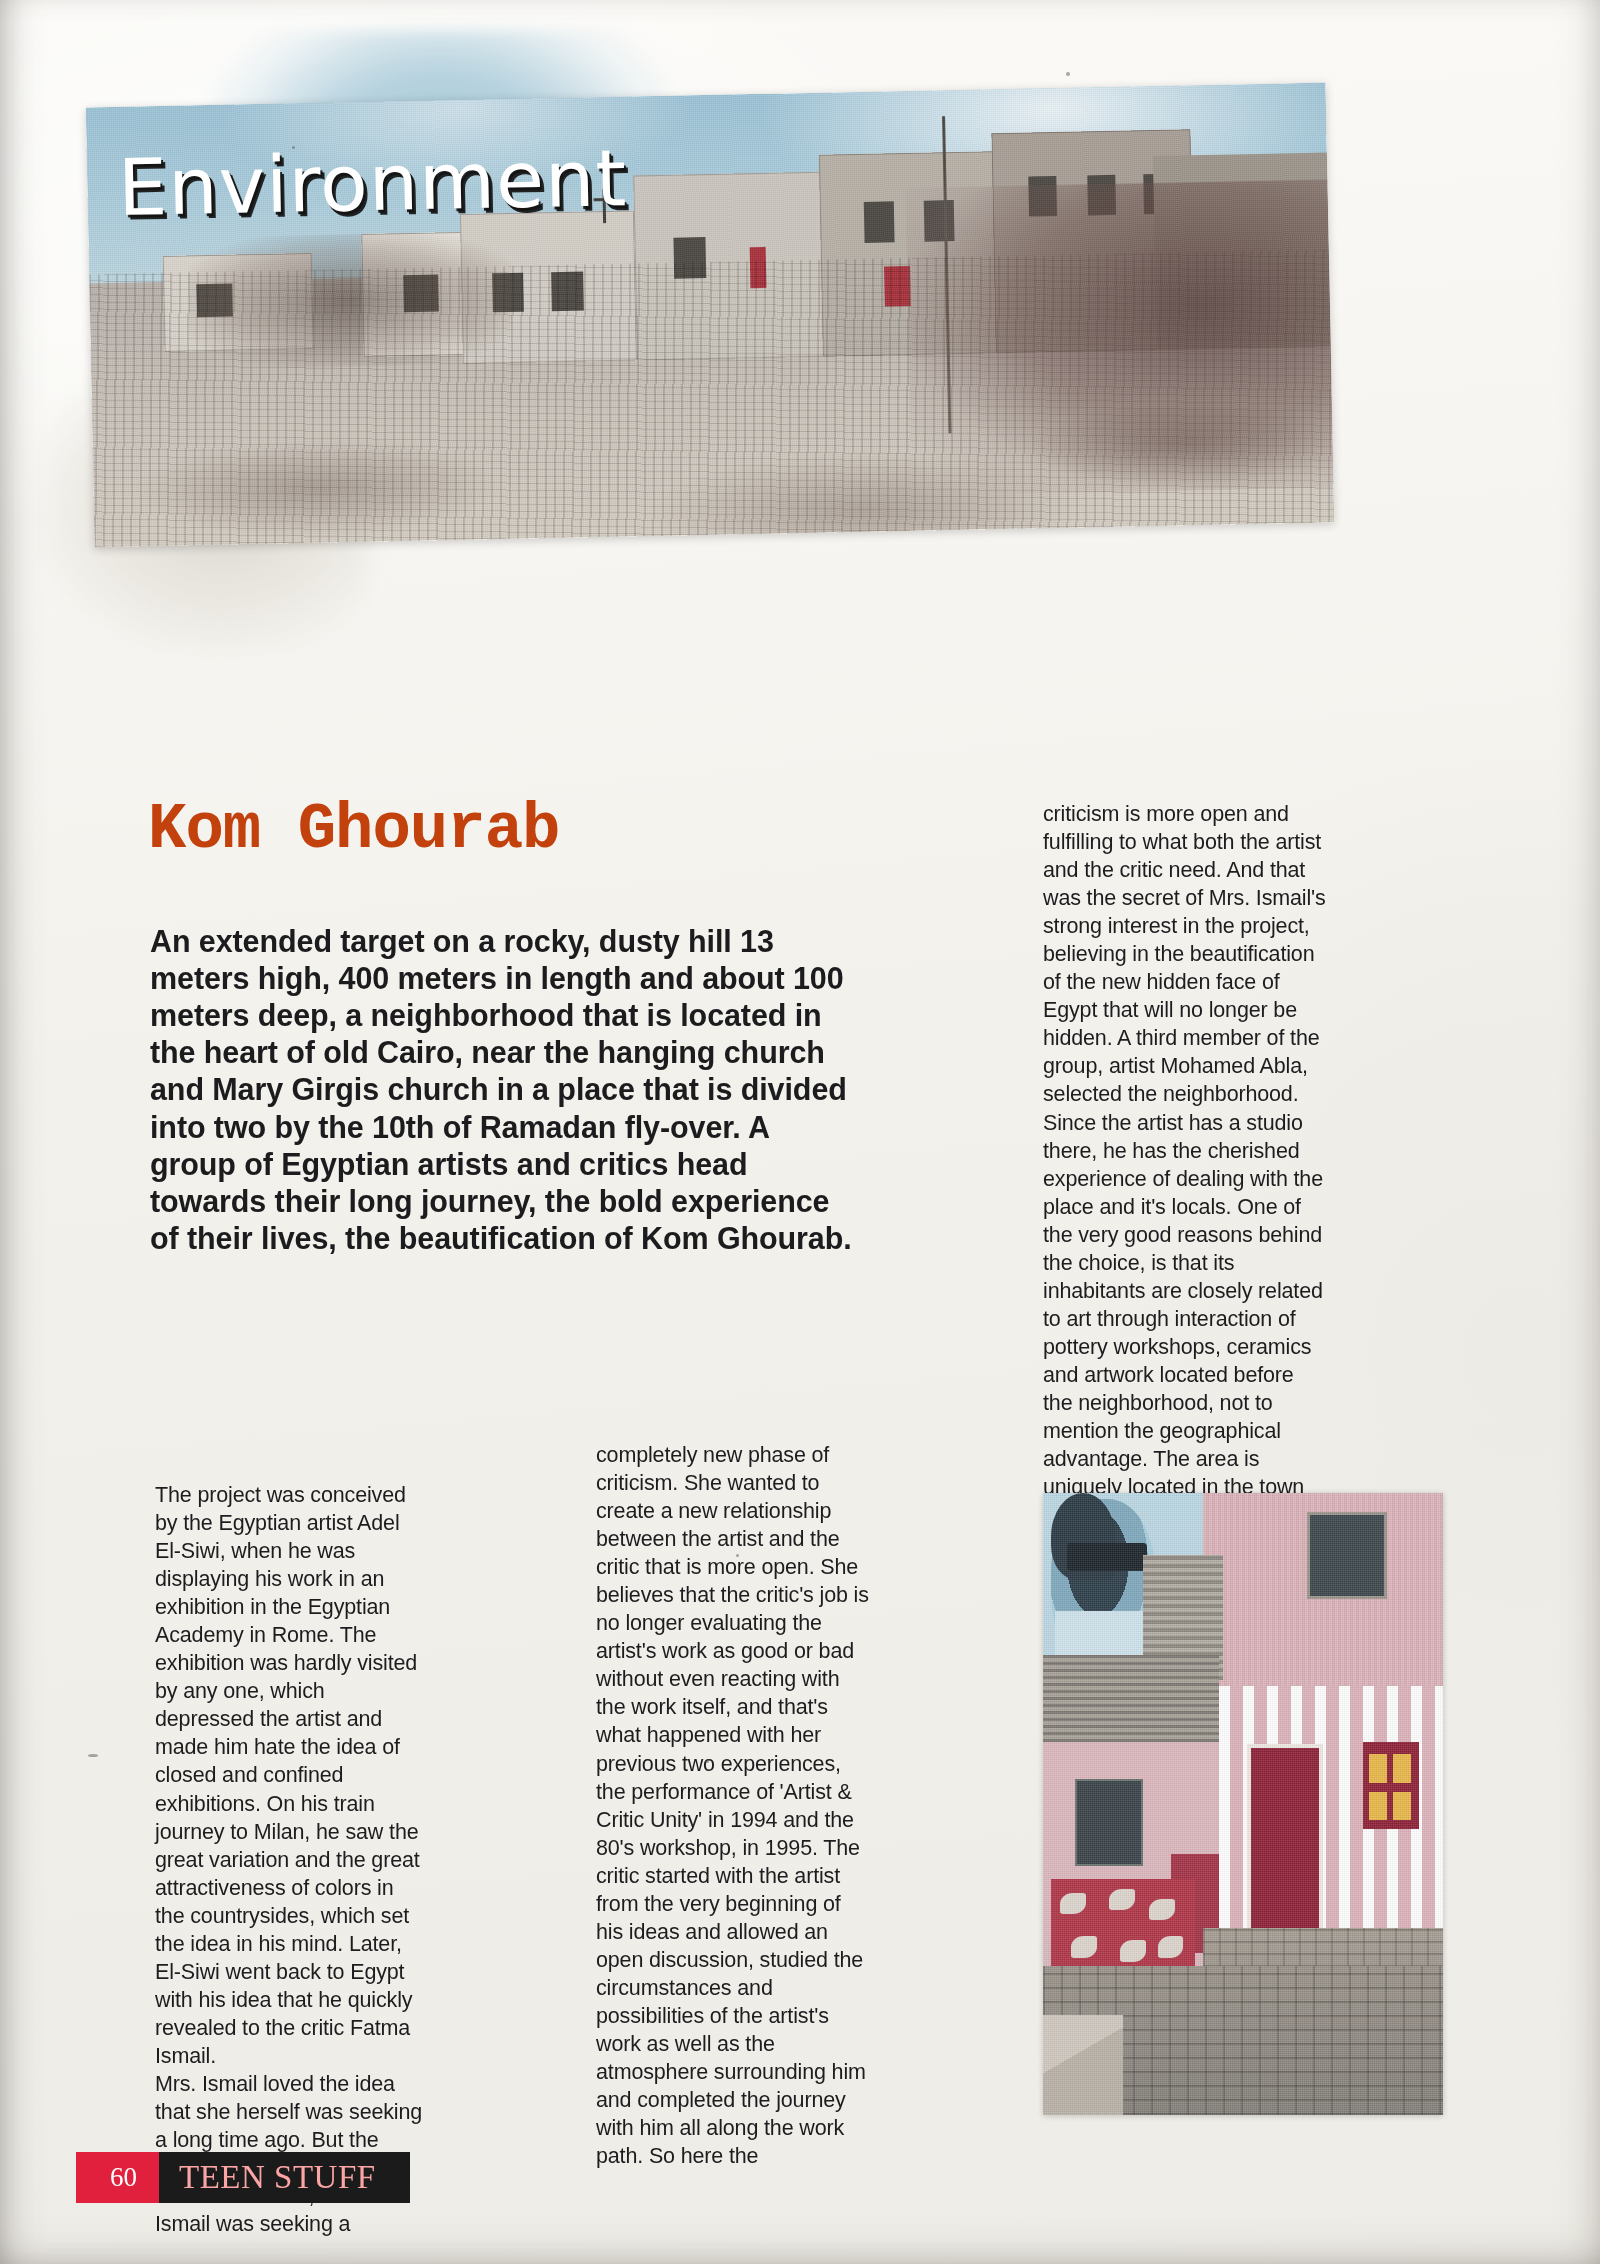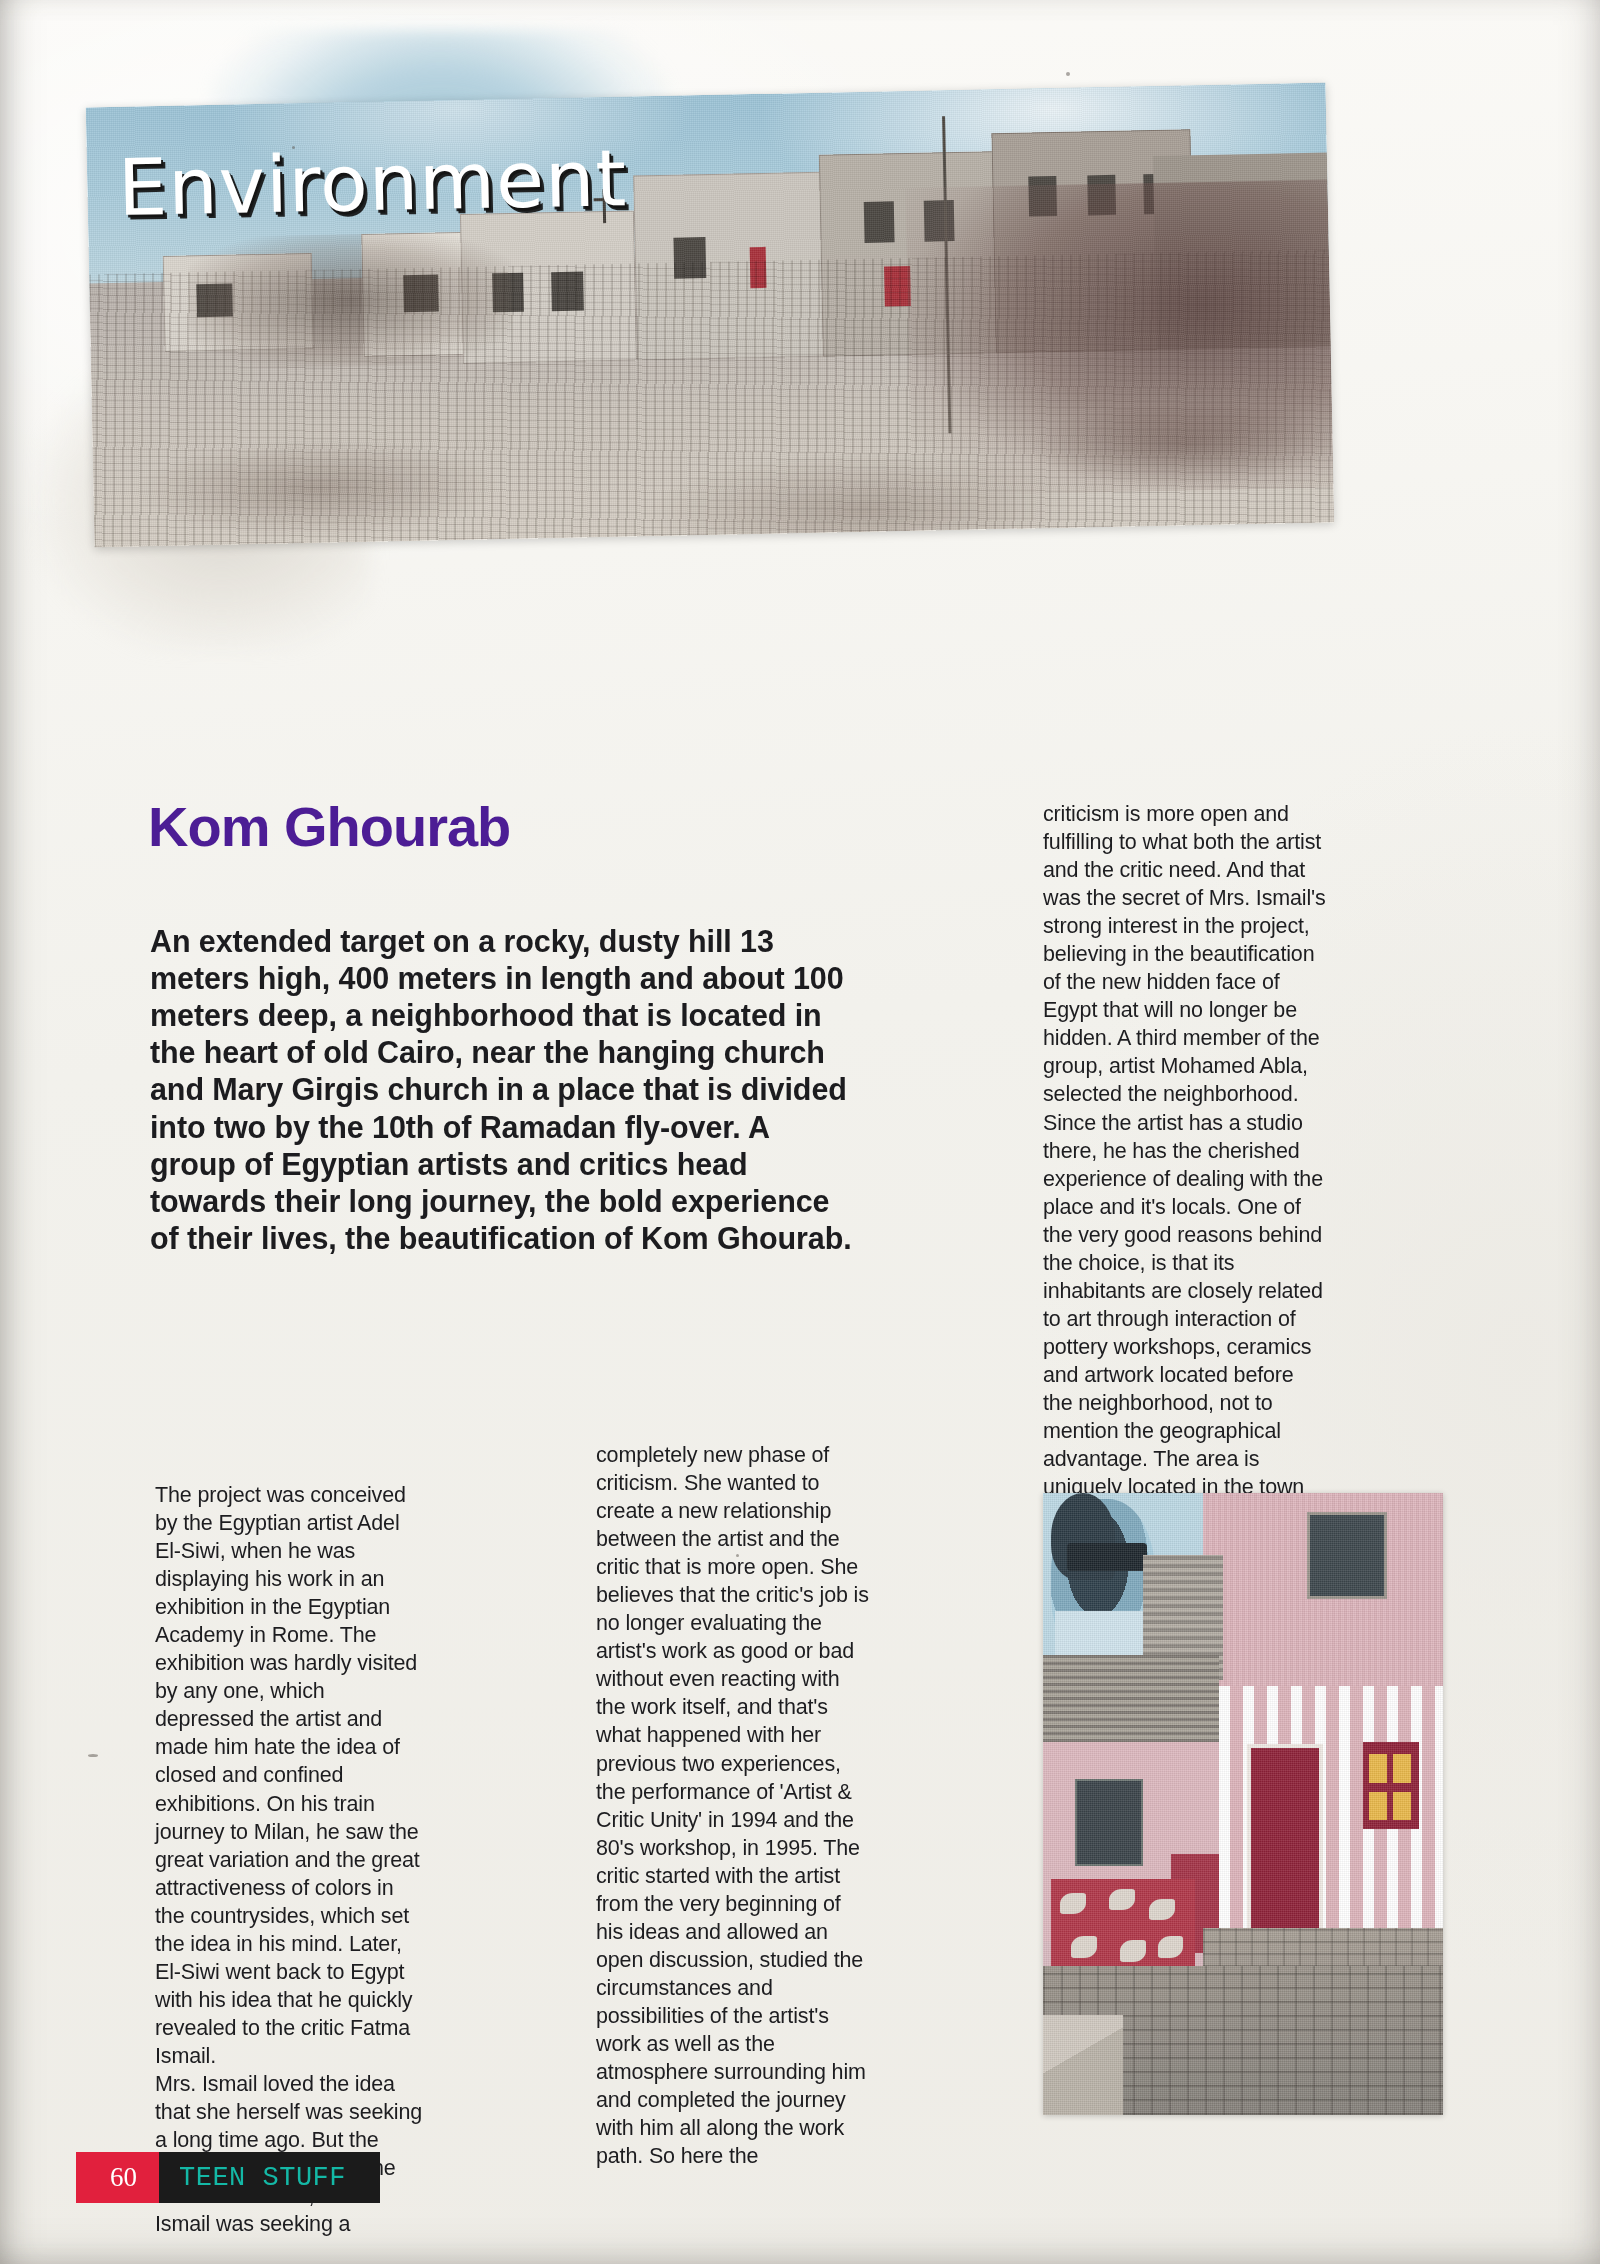--- a/index.html
+++ b/index.html
@@ -150,25 +150,25 @@
     white-space: nowrap;
     z-index: 5;
   }
 
   
   .headline {
     position: absolute;
     left: 148px;
     top: 800px;
     width: 700px;
-    font-family: Liberation Sans, sans-serif;
+    font-family: Liberation Mono, monospace;
     font-weight: 700;
-    font-size: 56px;
+    font-size: 64px;
     line-height: 0.96;
-    color: #4c1d95;
+    color: #c2410c;
     letter-spacing: -1px;
   }
   .deck {
     position: absolute;
     left: 150px;
     top: 892px;
     width: 712px;
     font-family: "Liberation Sans", sans-serif;
     font-weight: 700;
     font-size: 30.5px;
@@ -272,23 +272,23 @@
   .footer-num {
     background: #e1203d;
     color: #ffffff;
     font-family: "Liberation Serif", serif;
     font-size: 27px;
     padding: 0 22px 0 34px;
     display: flex; align-items: center;
   }
   .footer-brand {
     background: #1b1b1b;
-    color: #14b8a6;
-    font-family: Liberation Mono, monospace;
-    font-size: 27px;
+    color: #fca5a5;
+    font-family: Liberation Serif, serif;
+    font-size: 33px;
     letter-spacing: .5px;
     padding: 0 34px 0 20px;
     display: flex; align-items: center;
   }
   
   .speck { position:absolute; background: rgba(90,84,78,.5); border-radius:50%; }
 </style>
 </head>
 <body>
 

